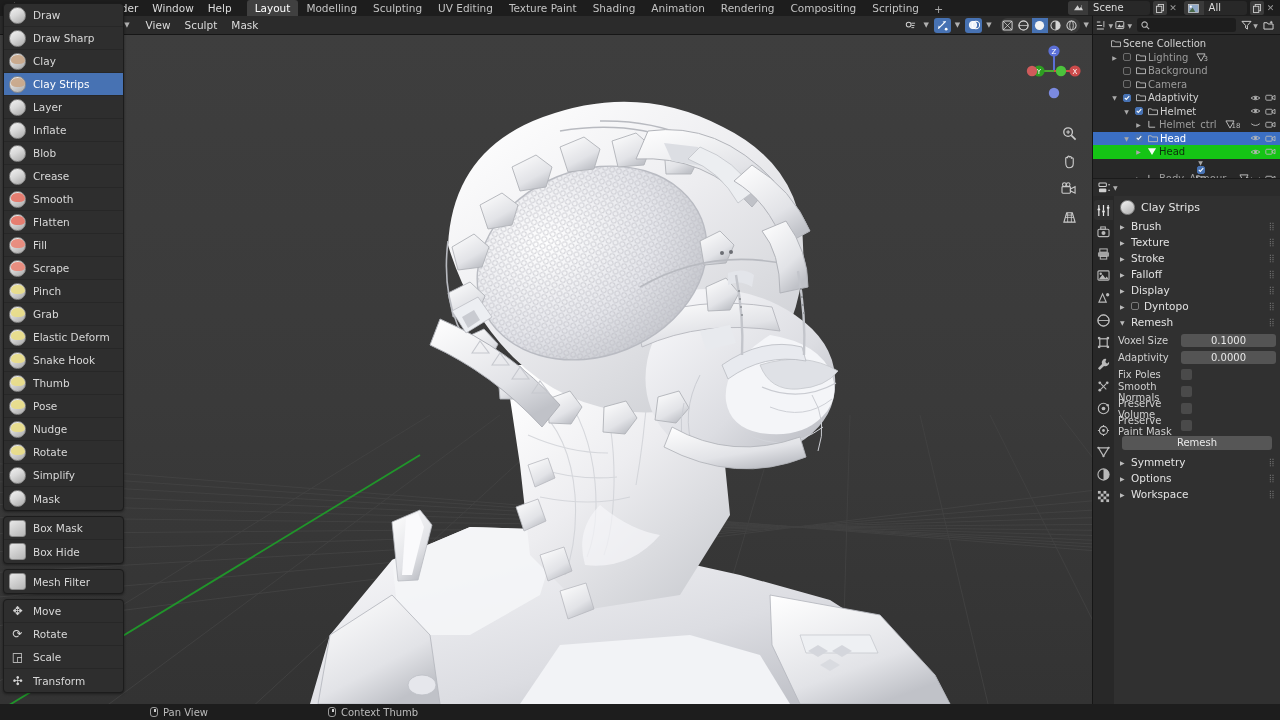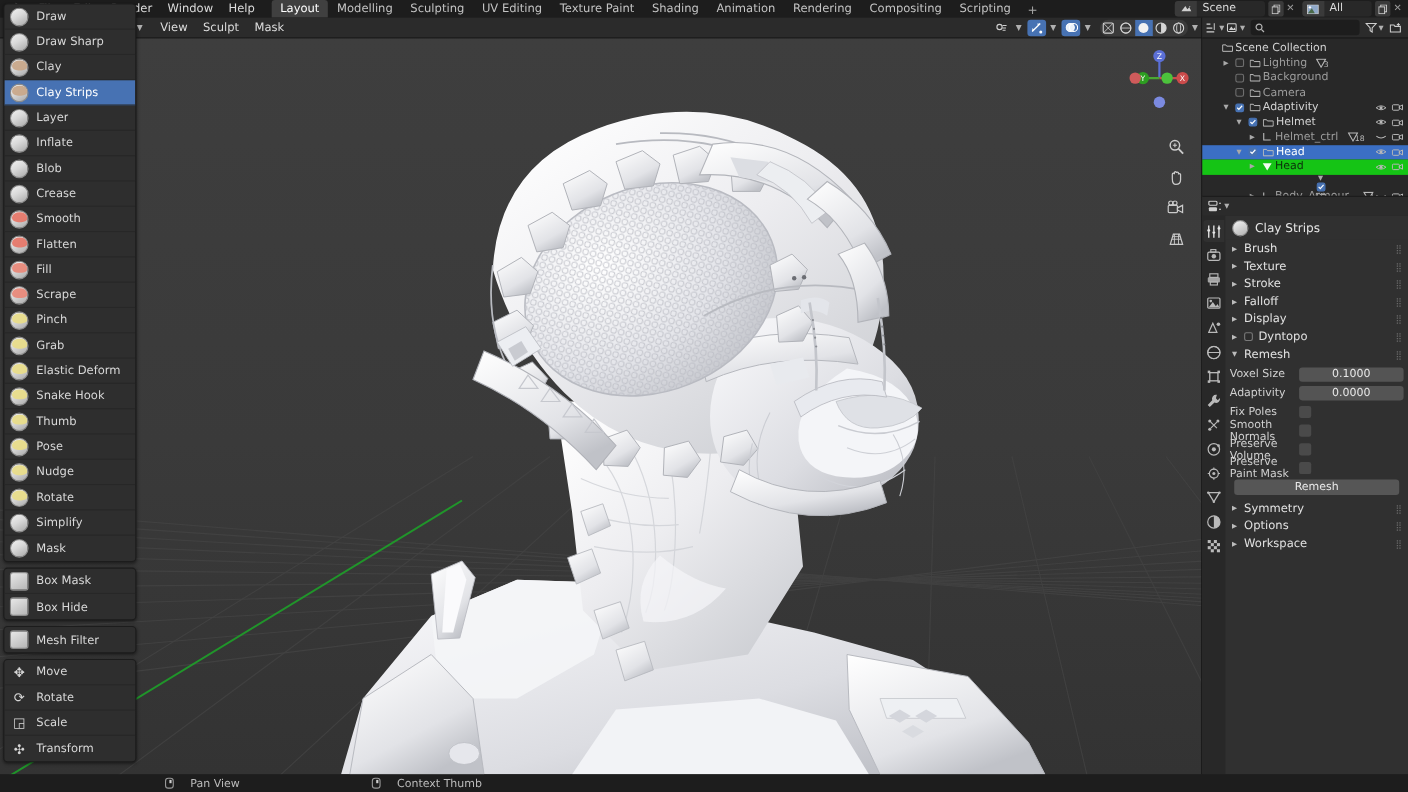--- a/index.html
+++ b/index.html
@@ -90,21 +90,21 @@
   .prow .grip { margin-left:auto; margin-right:5px; color:#6a6a6a; font-size:8px; letter-spacing:.5px; }
   .prop-fields { padding:3px 4px 0 4px; }
   .pfrow { display:flex; align-items:center; height:15px; margin-bottom:2px; }
   .pflabel { flex:1; text-align:left; padding-right:6px; color:#d0d0d0; font-size:10px; }
   .pfval { width:95px; height:13px; background:#545454; border-radius:3px; text-align:center; line-height:13px; font-size:10px; color:#e8e8e8; }
   .pfchk { width:11px; height:11px; background:#4a4a4a; border-radius:2px; margin-right:3px; }
   .pbtn { margin:3px 4px 4px 4px; height:14px; background:#565656; border-radius:3px; text-align:center; line-height:14px; font-size:10px; color:#e9e9e9; }
 
   
   #status { position:absolute; left:0; bottom:0; width:1280px; height:16px; background:#1d1d1d; display:flex; align-items:center; font-size:10px; color:#bcbcbc; }
-  .st-item { display:flex; align-items:center; gap:15px; margin-left:14px; }
+  .st-item { display:flex; align-items:center; gap:5px; margin-left:14px; }
   .mouse-ic { width:8px; height:10px; border:1px solid #9a9a9a; border-radius:3px; position:relative; }
   .mouse-ic::after { content:''; position:absolute; left:2.5px; top:1px; width:2px; height:3px; background:#cfcfcf; }
   .mouse-ic.r::after { left:3px; background:#cfcfcf; }
   #st-right { margin-left:auto; padding-right:8px; color:#c8c8c8; font-size:10px; }
 
   .vsplit { position:absolute; left:1092px; top:16px; width:1px; height:688px; background:#161616; }
   .hsplit { position:absolute; left:1093px; top:195px; width:187px; height:1px; background:#161616; }
 </style>
 </head>
 <body>

